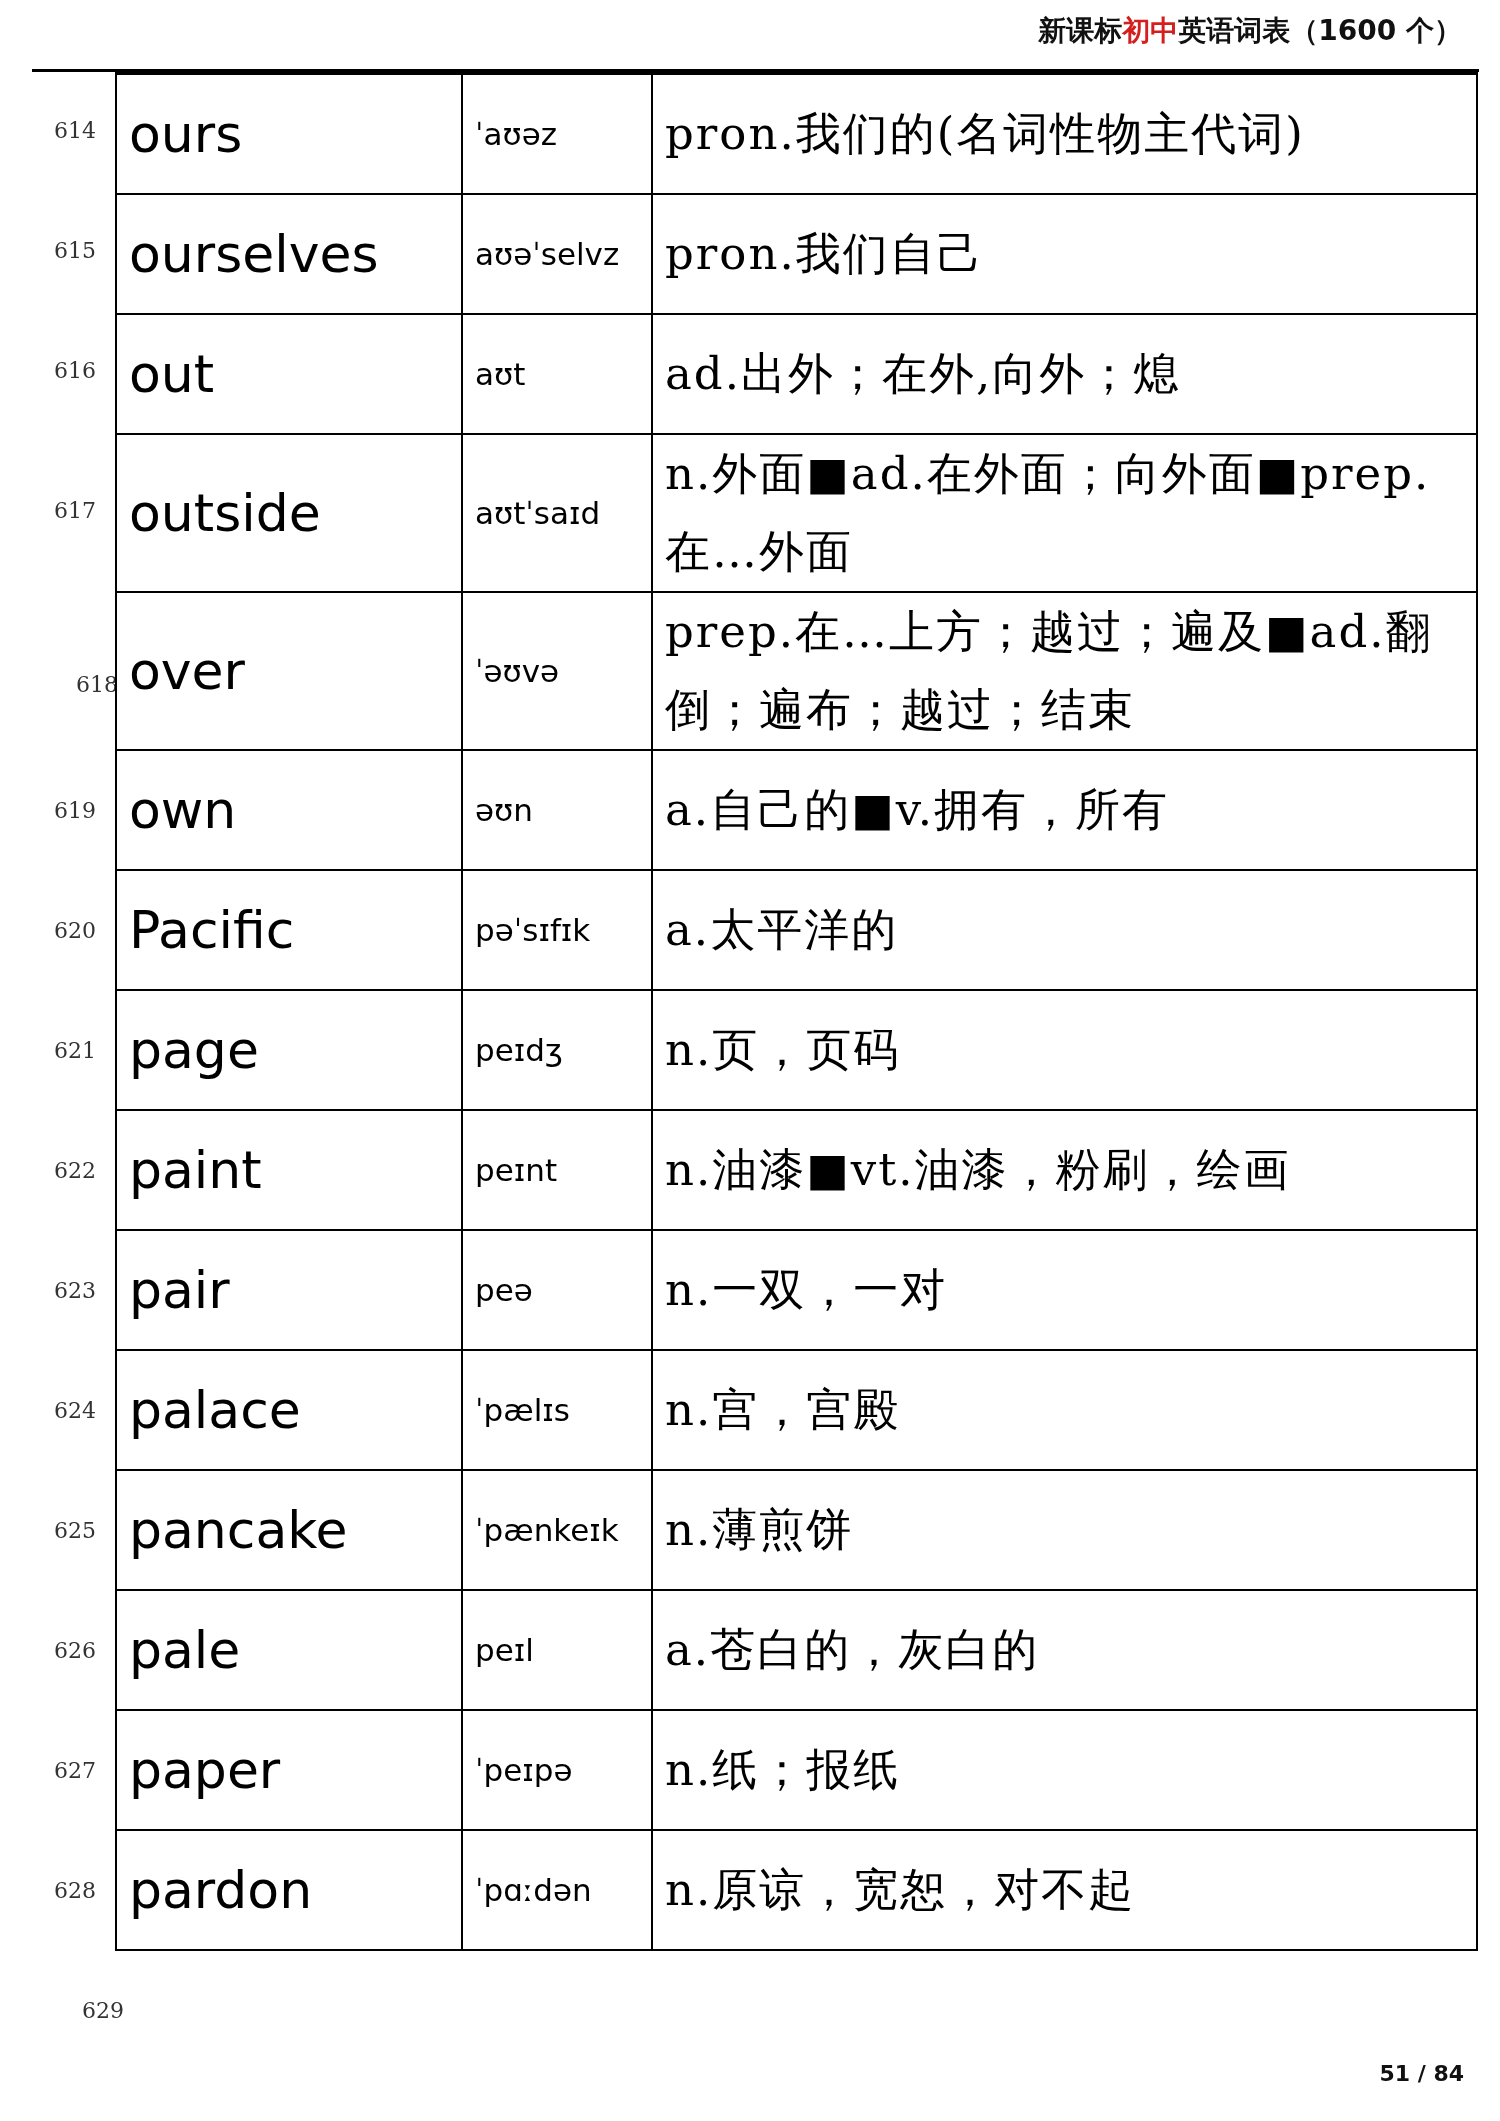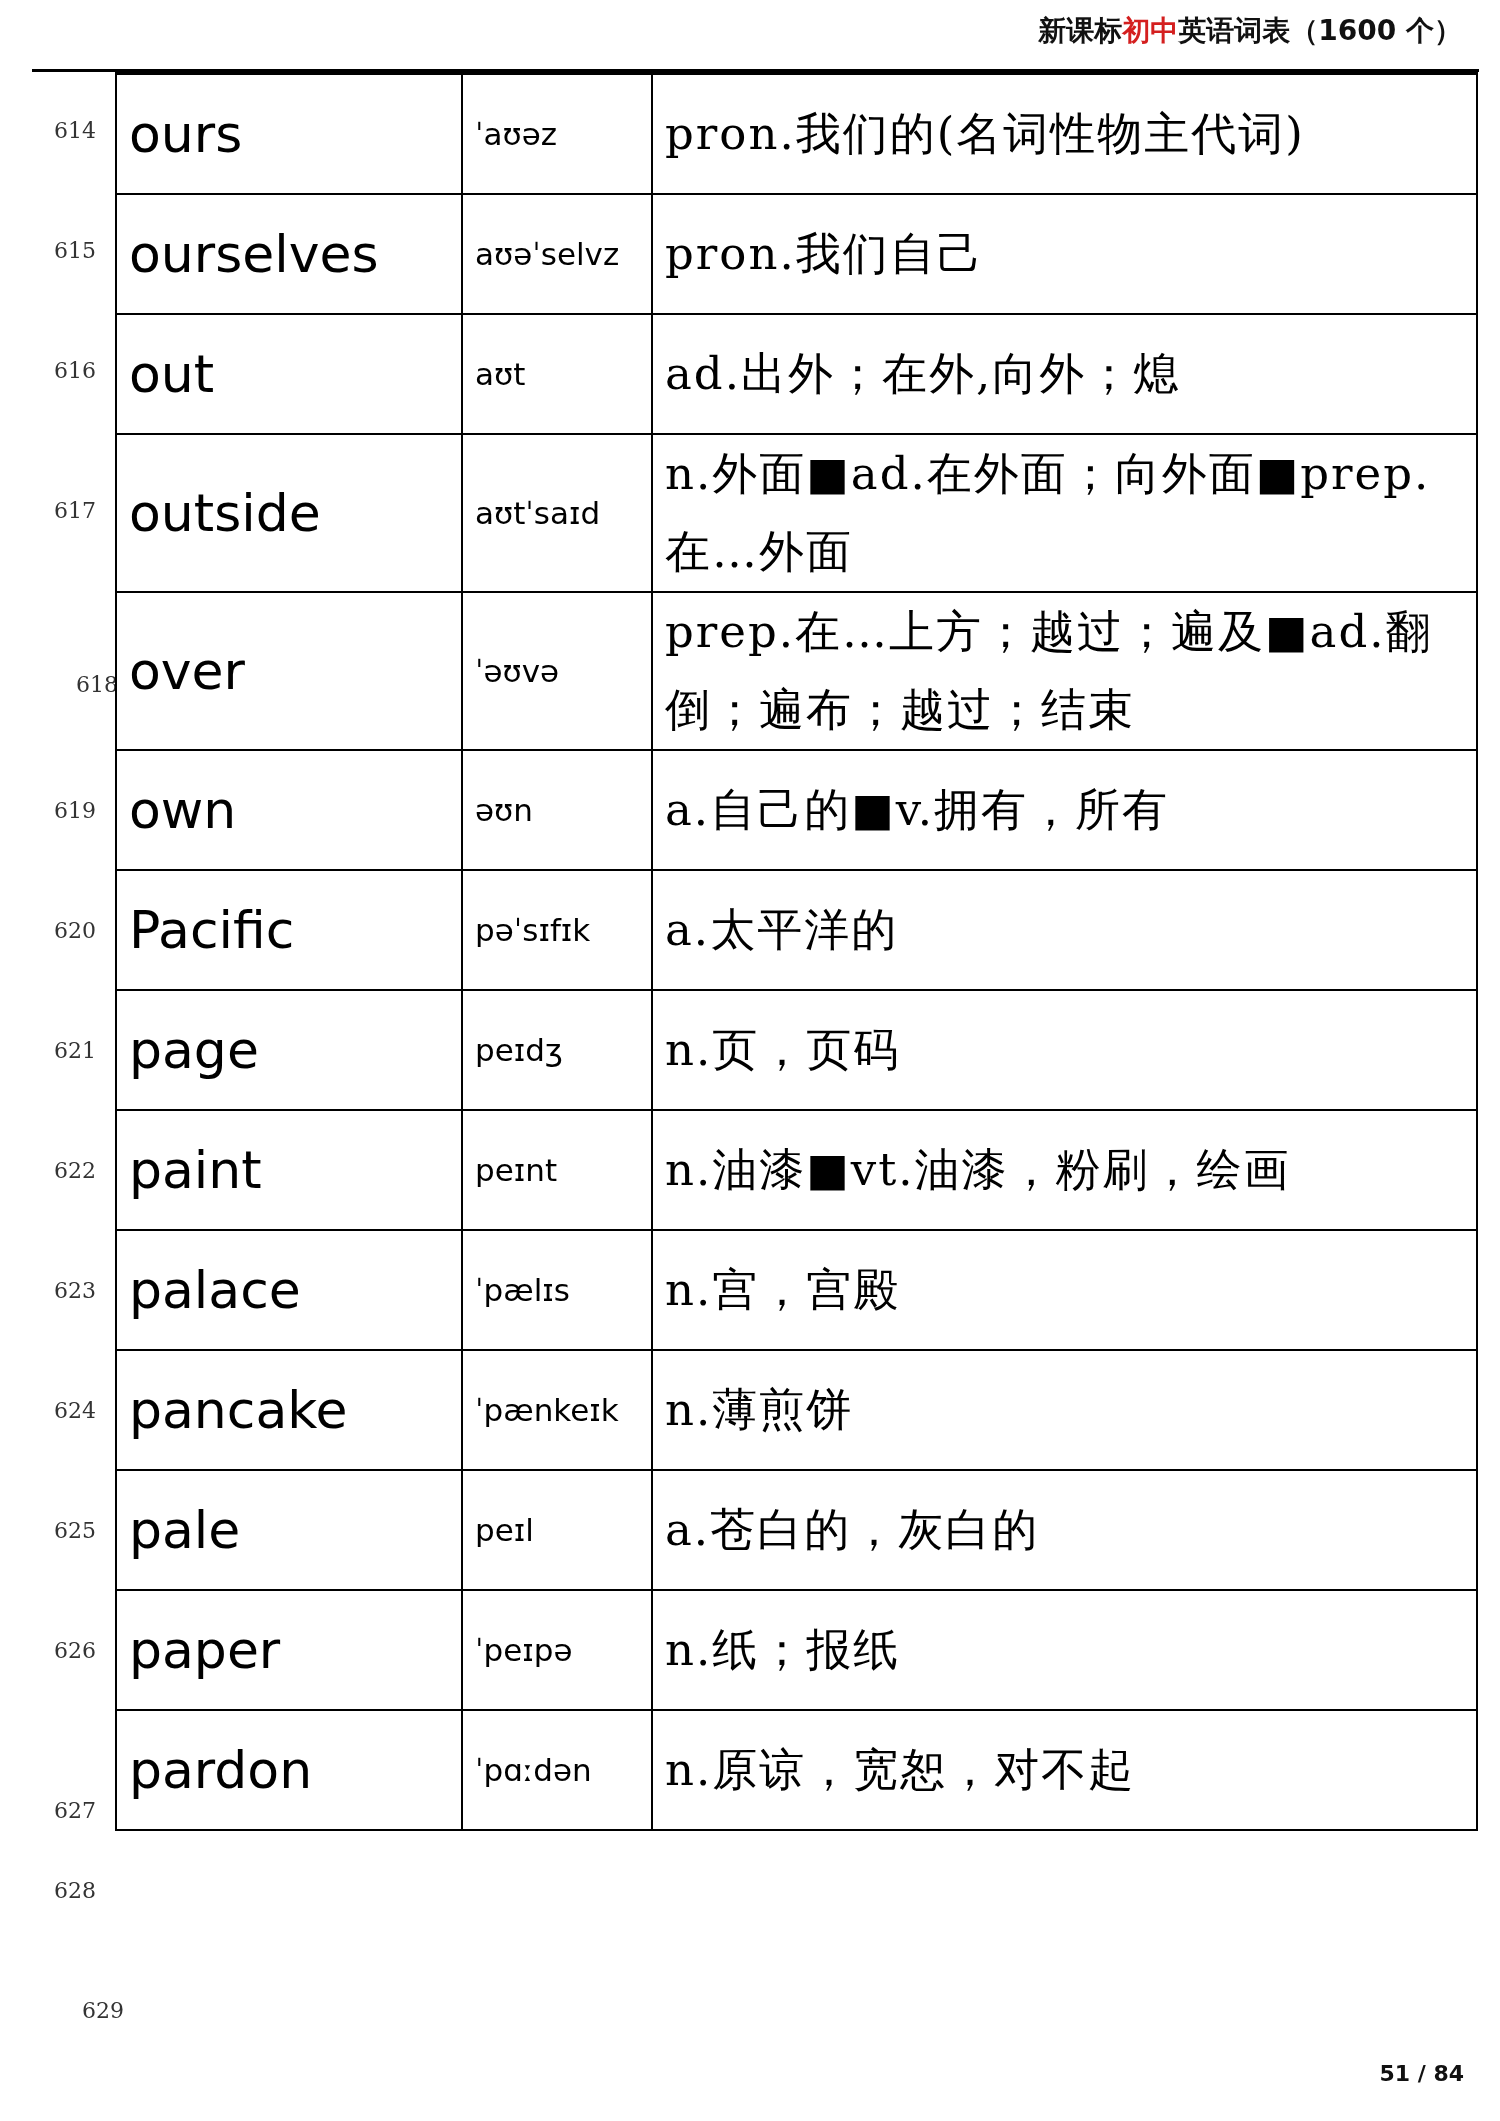--- a/index.html
+++ b/index.html
@@ -46,21 +46,21 @@
     <div class="row-num" style="top: 426px;">617</div>
     <div class="row-num" style="top: 600px; padding-left: 22px;">618</div>
     <div class="row-num" style="top: 726px;">619</div>
     <div class="row-num" style="top: 846px;">620</div>
     <div class="row-num" style="top: 966px;">621</div>
     <div class="row-num" style="top: 1086px;">622</div>
     <div class="row-num" style="top: 1206px;">623</div>
     <div class="row-num" style="top: 1326px;">624</div>
     <div class="row-num" style="top: 1446px;">625</div>
     <div class="row-num" style="top: 1566px;">626</div>
-    <div class="row-num" style="top: 1686px; margin-top: 40px;">627</div>
+    <div class="row-num" style="top: 1686px;">627</div>
     <div class="row-num" style="top: 1806px;">628</div>
     <div class="row-num" style="top: 1926px; padding-left: 28px;">629</div>
   </div>
 
 <table class="vocab-table">
   <colgroup>
     <col class="col-word">
       <col class="col-ipa">
       <col>
   </colgroup>
@@ -122,20 +122,27 @@
         </td>
       </tr>
       <tr class="row-single">
         <td><span class="word">paint</span></td>
         <td><span class="ipa">peɪnt</span></td>
         <td>
           <div class="meaning">n.油漆■vt.油漆，粉刷，绘画</div>
         </td>
       </tr>
       <tr class="row-single">
+        <td><span class="word">pair</span></td>
+        <td><span class="ipa">peə</span></td>
+        <td>
+          <div class="meaning">n.一双，一对</div>
+        </td>
+      </tr>
+      <tr class="row-single">
         <td><span class="word">palace</span></td>
         <td><span class="ipa">ˈpælɪs</span></td>
         <td>
           <div class="meaning">n.宫，宫殿</div>
         </td>
       </tr>
       <tr class="row-single">
         <td><span class="word">pancake</span></td>
         <td><span class="ipa">ˈpænkeɪk</span></td>
         <td>

